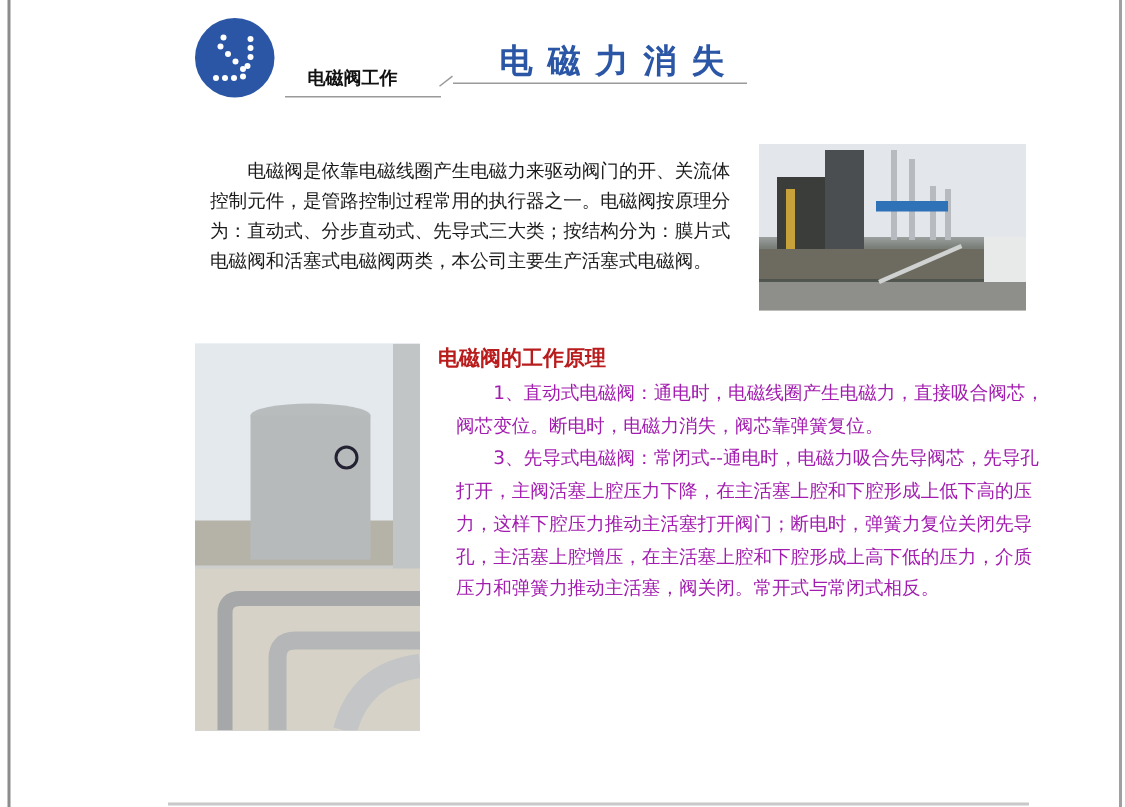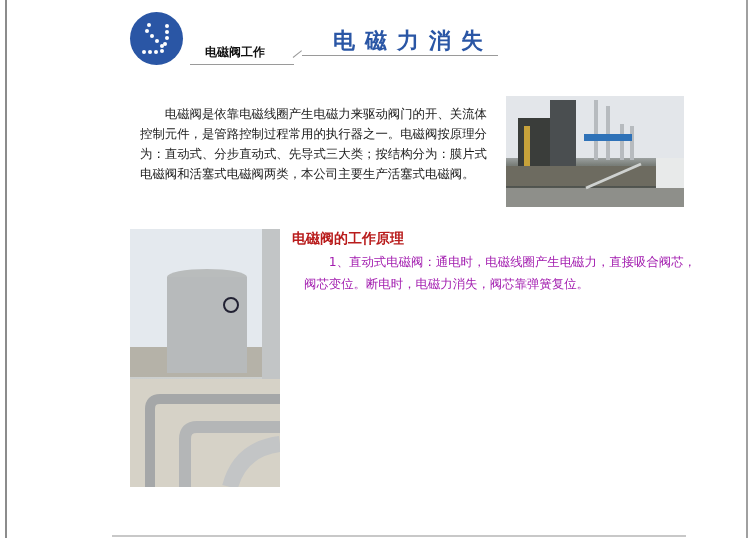--- a/index.html
+++ b/index.html
@@ -95,13 +95,14 @@
     <path d="M20 258 L20 180 Q20 170 30 170 L150 170" stroke="#a5a7a8" stroke-width="10" fill="none"></path>
     <path d="M55 258 L55 210 Q55 198 67 198 L150 198" stroke="#b4b6b7" stroke-width="12" fill="none"></path>
     <path d="M100 258 Q110 220 150 215" stroke="#c3c5c6" stroke-width="16" fill="none"></path>
   </svg>
 </div>
 
 <div class="sec-title">电磁阀的工作原理</div>
 
 <div class="body">
   <p>1、直动式电磁阀：通电时，电磁线圈产生电磁力，直接吸合阀芯，阀芯变位。断电时，电磁力消失，阀芯靠弹簧复位。</p>
+  <p>3、先导式电磁阀：常闭式--通电时，电磁力吸合先导阀芯，先导孔打开，主阀活塞上腔压力下降，在主活塞上腔和下腔形成上低下高的压力，这样下腔压力推动主活塞打开阀门；断电时，弹簧力复位关闭先导孔，主活塞上腔增压，在主活塞上腔和下腔形成上高下低的压力，介质压力和弹簧力推动主活塞，阀关闭。常开式与常闭式相反。</p>
 </div>
 
 </body></html>

